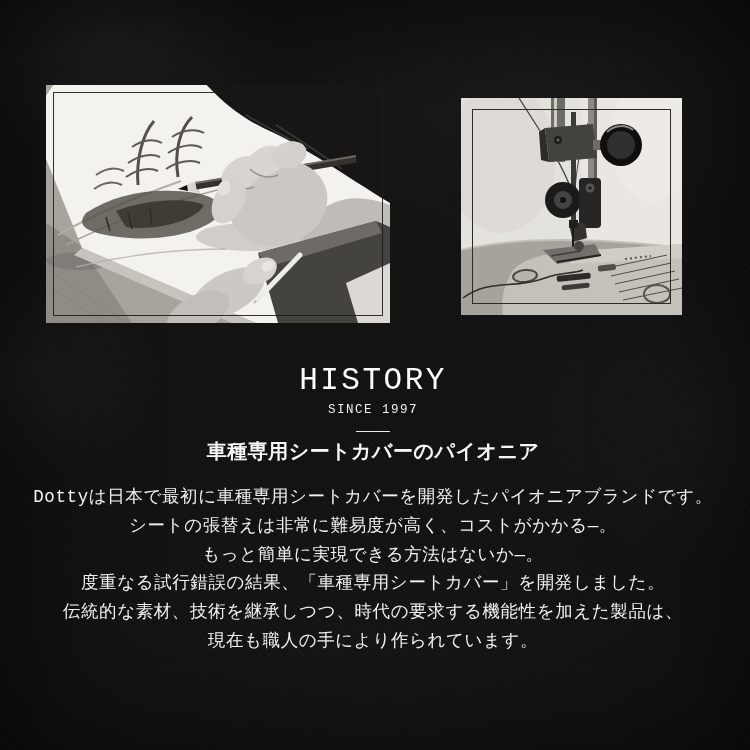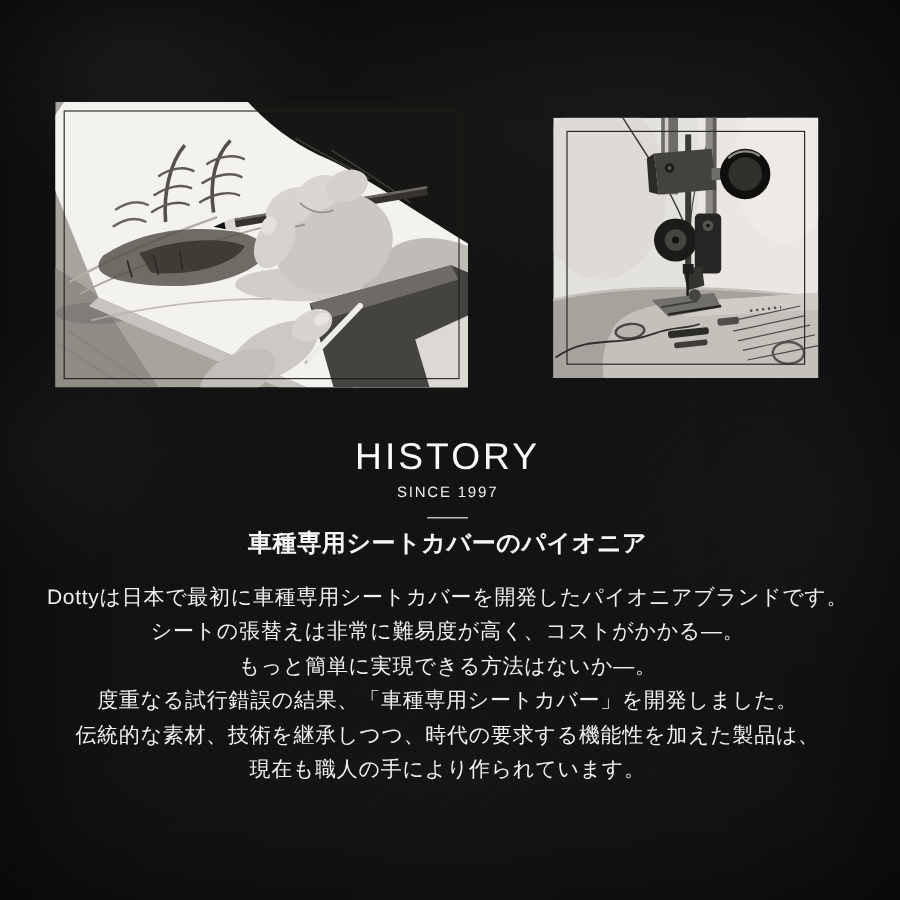--- a/index.html
+++ b/index.html
@@ -9,21 +9,21 @@
     overflow:hidden;
     background-color:#121212;
     background-image:
       radial-gradient(260px 160px at 14% 6%, rgba(255,255,255,0.05), rgba(255,255,255,0) 70%),
       radial-gradient(420px 240px at 70% 12%, rgba(255,255,255,0.03), rgba(255,255,255,0) 70%),
       radial-gradient(200px 150px at 4% 50%, rgba(255,255,255,0.035), rgba(255,255,255,0) 70%),
       radial-gradient(300px 220px at 94% 56%, rgba(255,255,255,0.022), rgba(255,255,255,0) 70%),
       radial-gradient(520px 320px at 50% 98%, rgba(255,255,255,0.018), rgba(255,255,255,0) 75%),
       repeating-linear-gradient(47deg, rgba(255,255,255,0.010) 0 2px, rgba(0,0,0,0.018) 2px 5px);
     box-shadow:inset 0 0 140px rgba(0,0,0,0.65);
-    font-family:Liberation Sans, sans-serif;
+    font-family:Liberation Mono, monospace;
   }
   .photo{position:absolute;overflow:hidden;}
   .photo svg{display:block;width:100%;height:100%;}
   .photo-left{left:46px;top:85px;width:344px;height:238px;}
   .photo-right{left:461px;top:98px;width:221px;height:217px;}
 
   .text-stack{position:absolute;left:-2px;top:0;width:750px;height:750px;pointer-events:none;}
   .title{
     position:absolute;top:364px;left:0;width:100%;
     text-align:center;color:#fbfbfa;

